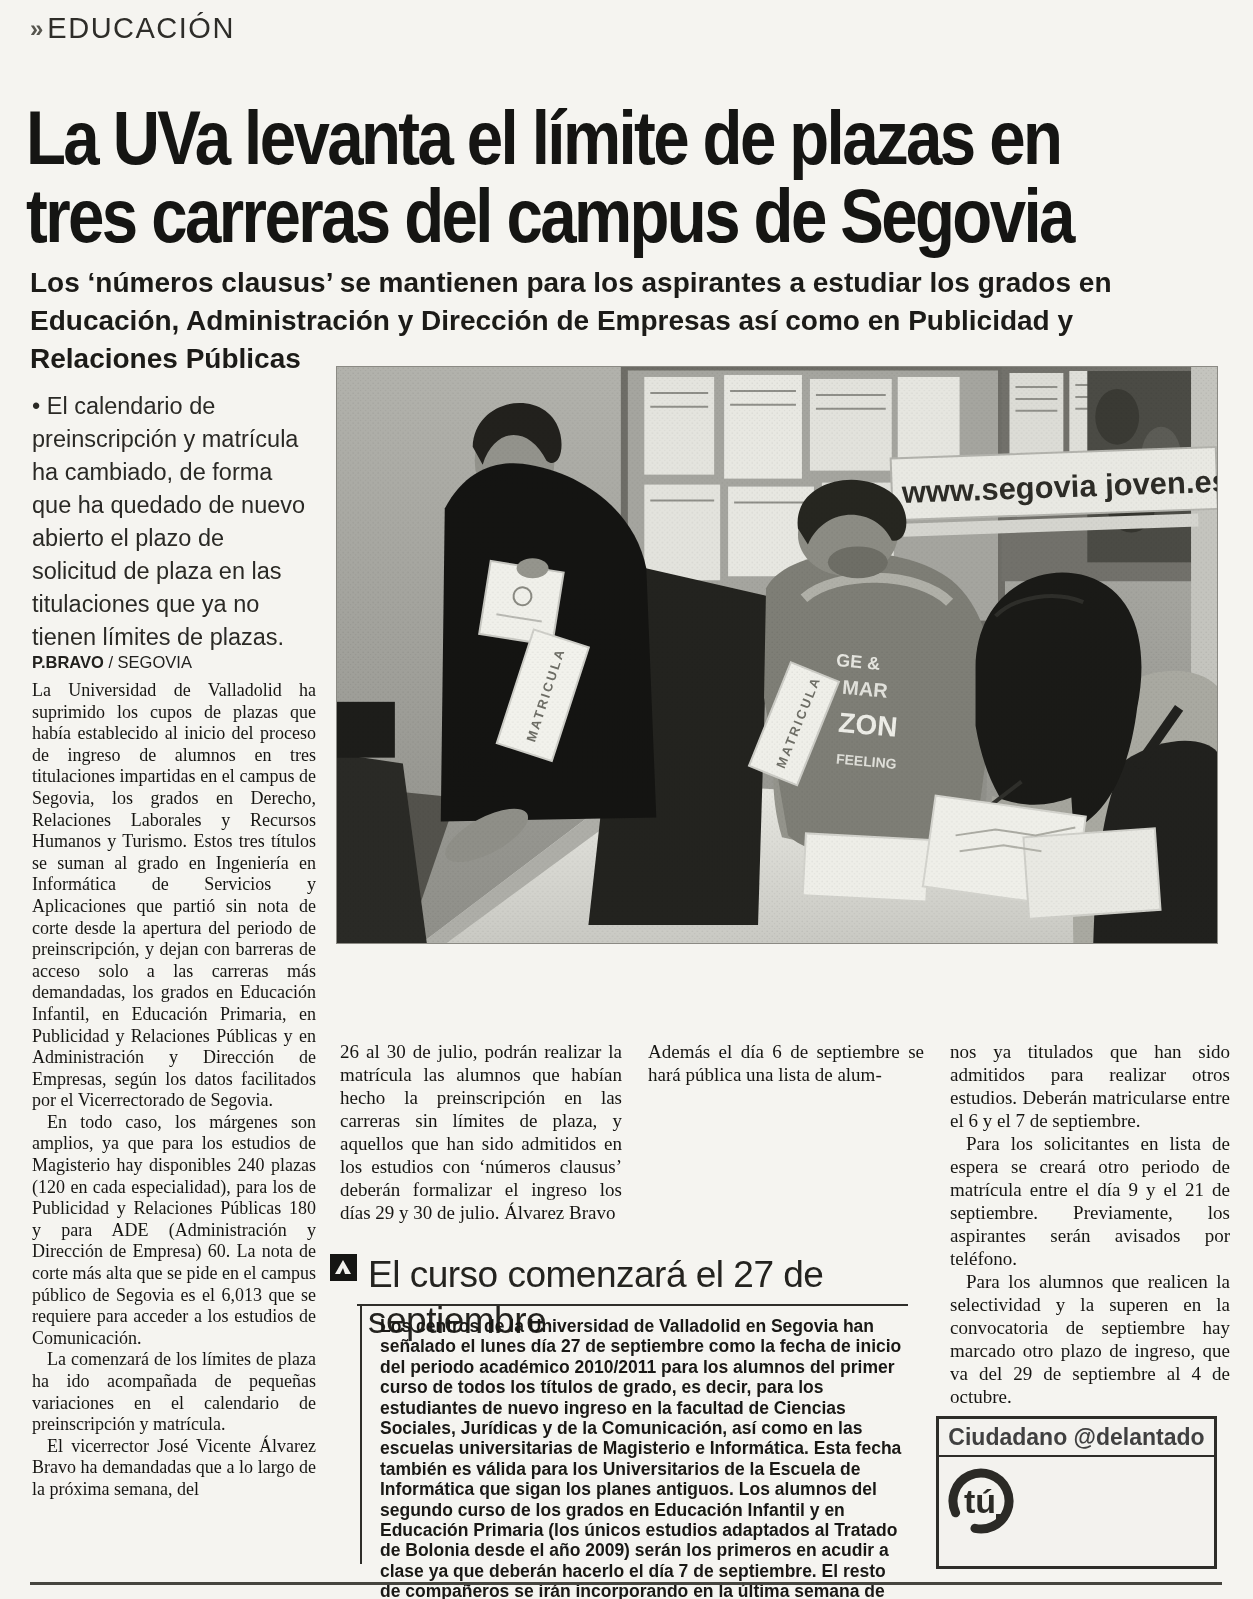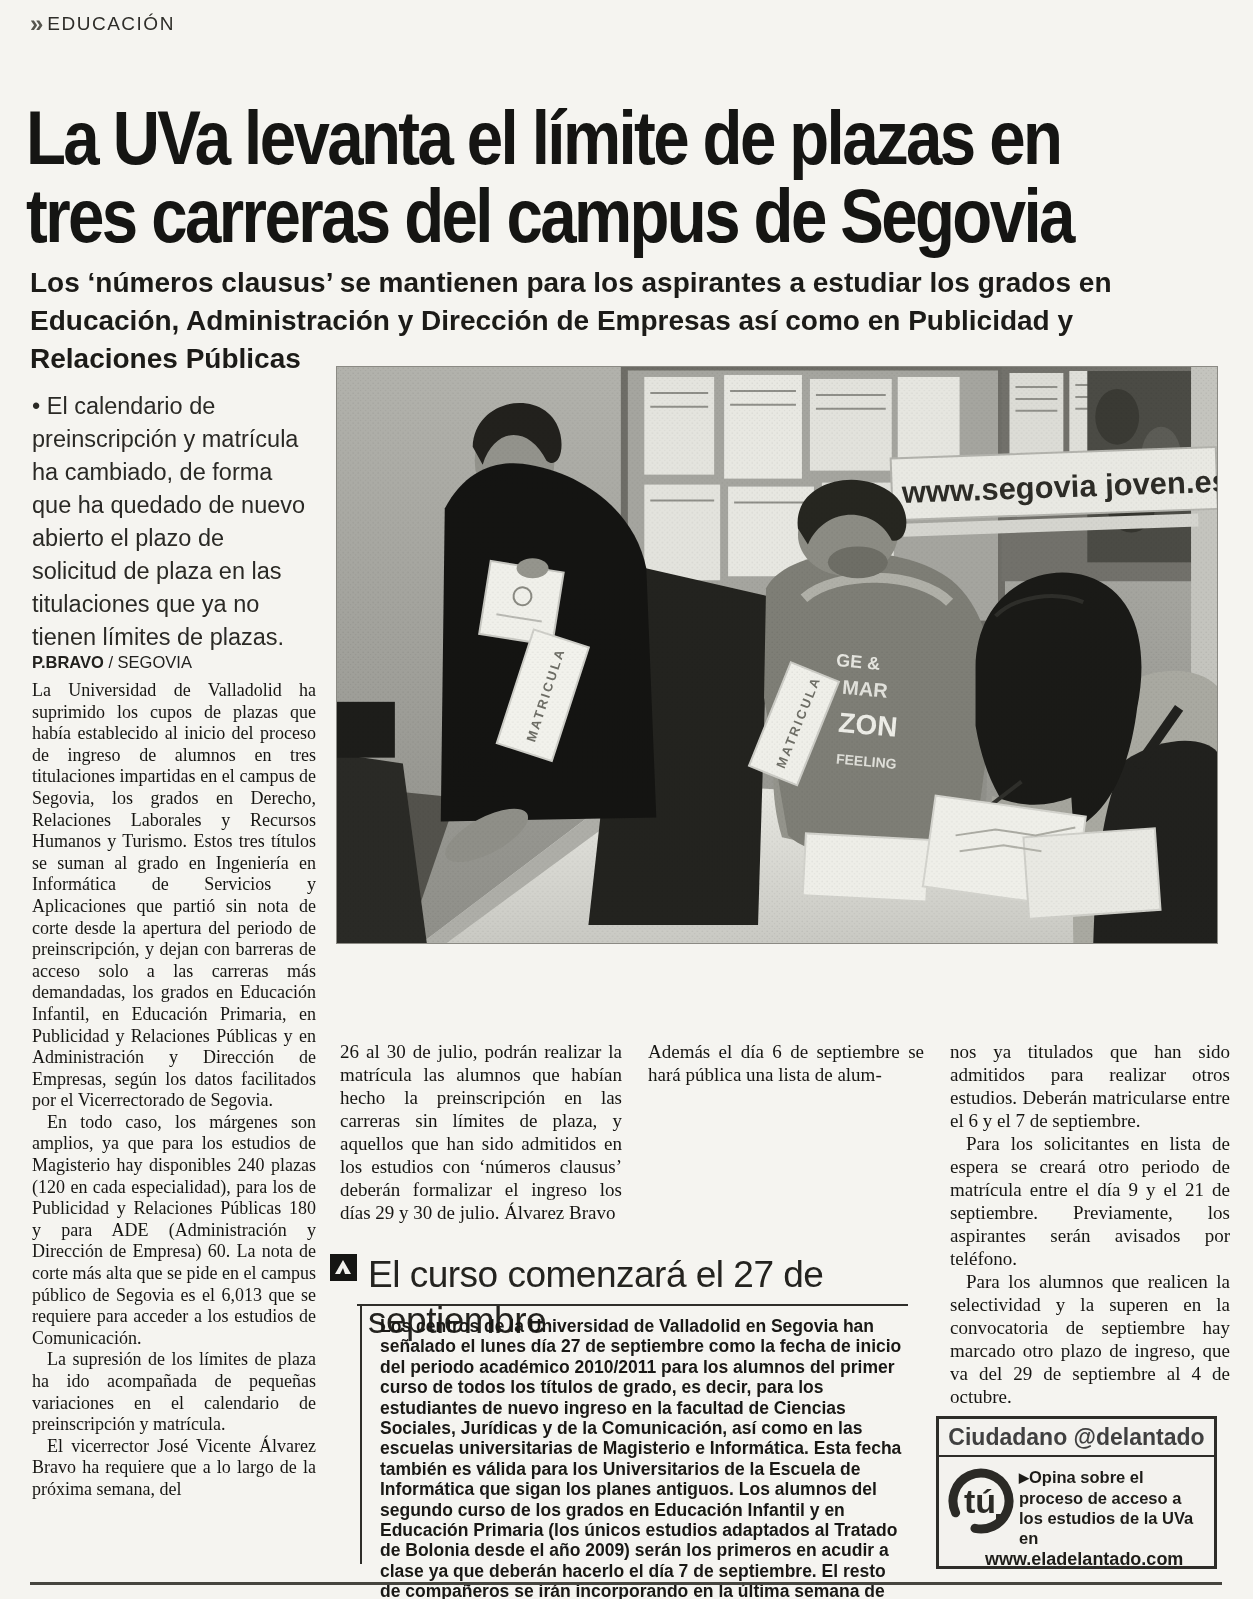--- a/index.html
+++ b/index.html
@@ -3,21 +3,21 @@
 <meta charset="utf-8">
 <style>
   html,body{margin:0;padding:0;}
   body{width:1253px;height:1599px;background:#f5f4f0;overflow:hidden;
        font-family:"Liberation Sans",sans-serif;color:#1a1a1a;}
   .page{position:relative;width:1253px;height:1599px;}
 
   
   .section-header{position:absolute;left:30px;top:12px;display:flex;align-items:center;gap:8px;}
   .section-chevrons{font-size:24px;line-height:24px;color:#57564f;font-weight:700;letter-spacing:-4px;}
-  .section-label{font-size:19px;letter-spacing:1.5px;color:#2e2d29;font-weight:400;}
+  .section-label{font-size:29px;letter-spacing:1.5px;color:#2e2d29;font-weight:400;}
 
   
   .headline{position:absolute;left:26px;top:48px;width:1420px;
             font-weight:700;font-size:76px;line-height:78px;letter-spacing:-3px;
             color:#151513;transform:scaleX(.86);transform-origin:0 0;}
   .deck{position:absolute;left:30px;top:236px;width:1190px;
         font-size:28px;line-height:38px;color:#1c1b18;font-weight:700;}
 
   
   .summary{position:absolute;left:32px;top:366px;width:278px;
@@ -86,22 +86,22 @@
 
   <p class="deck">Los ‘números clausus’ se mantienen para los aspirantes a estudiar los grados en Educación, Administración y Dirección de Empresas así como en Publicidad y Relaciones Públicas</p>
 
   <p class="summary"><span>•</span> <span>El calendario de preinscripción y matrícula ha cambiado, de forma que ha quedado de nuevo abierto el plazo de solicitud de plaza en las titulaciones que ya no tienen límites de plazas.</span></p>
 
   <p class="byline"><b>P.BRAVO</b> <span>/</span> <span>SEGOVIA</span></p>
 
   <div class="left-article">
     <p>La Universidad de Valladolid ha suprimido los cupos de plazas que había establecido al inicio del proceso de ingreso de alumnos en tres titulaciones impartidas en el campus de Segovia, los grados en Derecho, Relaciones Laborales y Recursos Humanos y Turismo. Estos tres títulos se suman al grado en Ingeniería en Informática de Servicios y Aplicaciones que partió sin nota de corte desde la apertura del periodo de preinscripción, y dejan con barreras de acceso solo a las carreras más demandadas, los grados en Educación Infantil, en Educación Primaria, en Publicidad y Relaciones Públicas y en Administración y Dirección de Empresas, según los datos facilitados por el Vicerrectorado de Segovia.</p>
     <p>En todo caso, los márgenes son amplios, ya que para los estudios de Magisterio hay disponibles 240 plazas (120 en cada especialidad), para los de Publicidad y Relaciones Públicas 180 y para ADE (Administración y Dirección de Empresa) 60. La nota de corte más alta que se pide en el campus público de Segovia es el 6,013 que se requiere para acceder a los estudios de Comunicación.</p>
-    <p>La supresión de los límites de plaza ha ido acompañada de pequeñas variaciones en el calendario de preinscripción y matrícula.</p>
-    <p>El vicerrector José Vicente Álvarez Bravo ha requiere que a lo largo de la próxima semana, del</p>
+    <p>La comenzará de los límites de plaza ha ido acompañada de pequeñas variaciones en el calendario de preinscripción y matrícula.</p>
+    <p>El vicerrector José Vicente Álvarez Bravo ha demandadas que a lo largo de la próxima semana, del</p>
   </div>
 
   <figure class="photo-figure" style="margin:0;">
     <svg viewBox="0 0 882 578" preserveAspectRatio="none">
       <defs>
         <linearGradient id="wallg" x1="0" y1="0" x2="0" y2="1">
           <stop offset="0" stop-color="#b2b2ac"></stop>
             <stop offset="1" stop-color="#8f8f89"></stop>
         </linearGradient>
         <linearGradient id="tableg" x1="0" y1="0" x2="0" y2="1">
@@ -255,21 +255,17 @@
 
   <div class="ciudadano-box">
     <p class="ciudadano-title">Ciudadano @delantado</p>
     <div class="ciudadano-divider"></div>
     <div class="ciudadano-content">
       <svg class="tu-logo" viewBox="0 0 76 76">
         <circle cx="38" cy="38" r="28" fill="none" stroke="#2b2a26" stroke-width="9" stroke-dasharray="150 26" transform="rotate(155 38 38)" stroke-linecap="round"></circle>
         <text x="21" y="50" font-family="Liberation Sans, sans-serif" font-weight="700" font-size="34" fill="#2b2a26">tú</text>
         <rect x="53" y="51" width="8" height="8" fill="#2b2a26"></rect>
       </svg>
-      <div class="ciudadano-text">
-        <span class="arrow">▶</span><span>Opina sobre el proceso de acceso a los estudios de la UVa en</span>
-        <div class="ciudadano-url">www.eladelantado.com</div>
-      </div>
     </div>
   </div>
 
   <div class="bottom-rule"></div>
 </div>
 
 </body></html>

